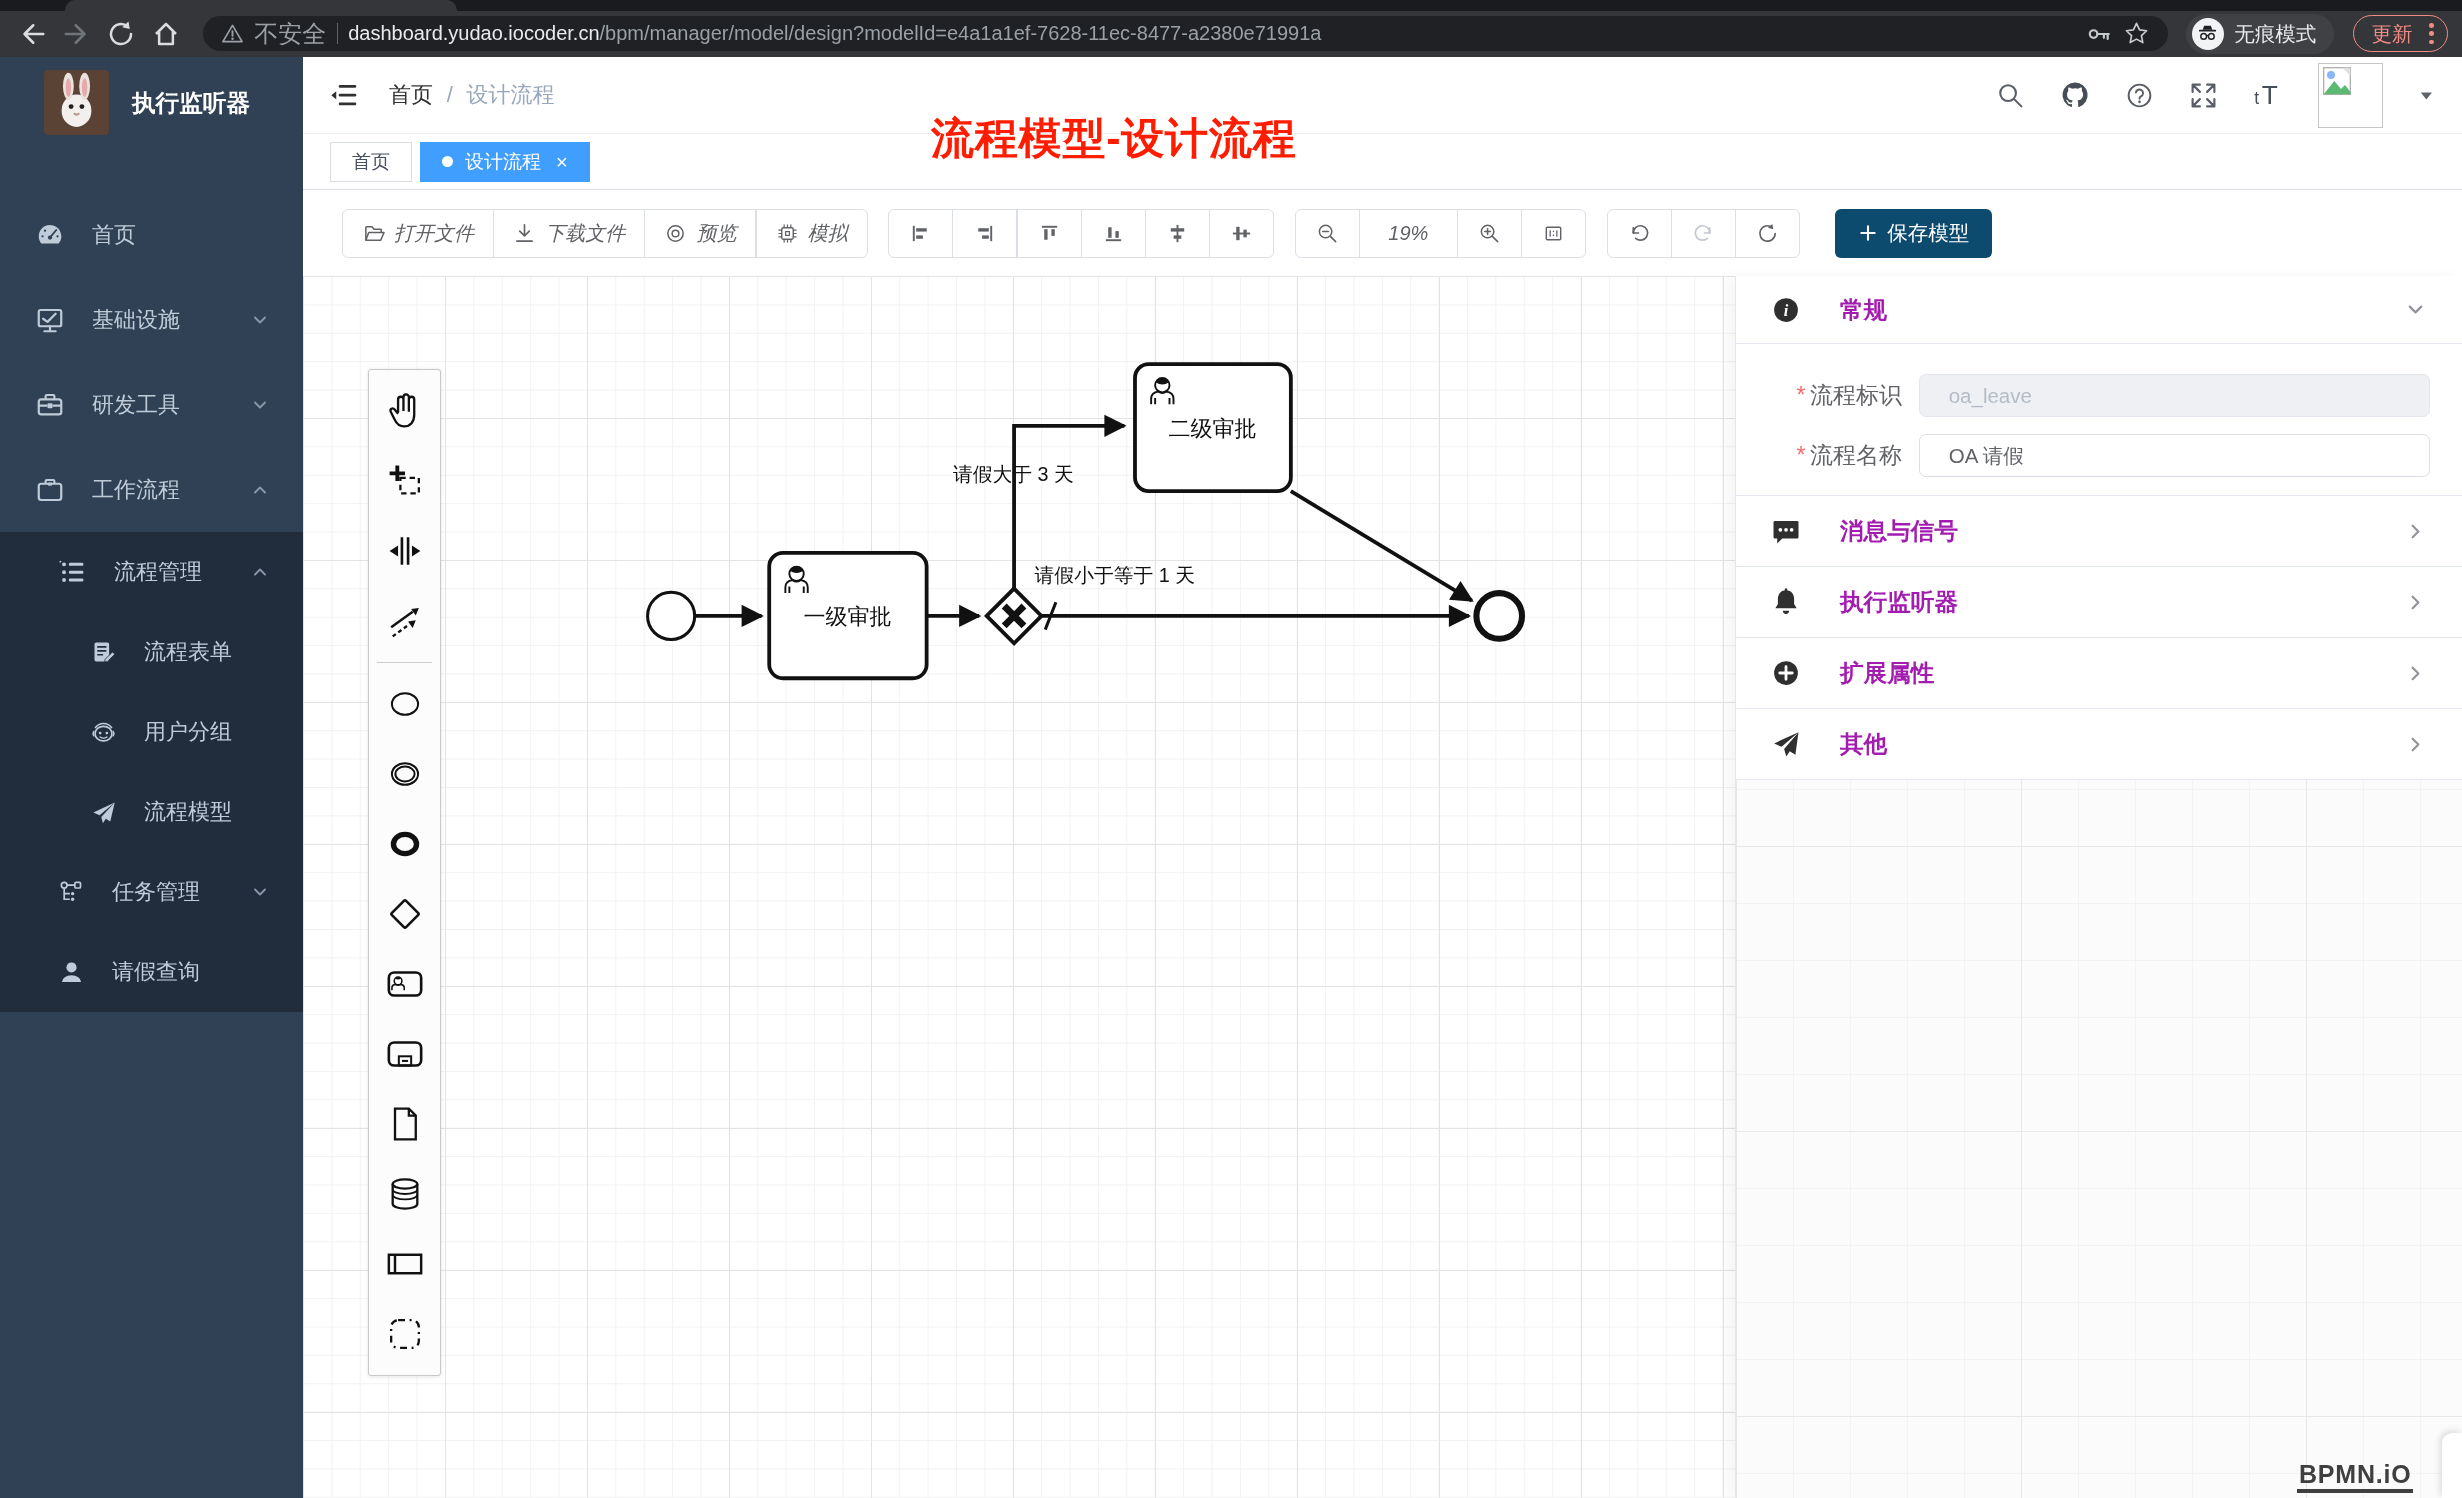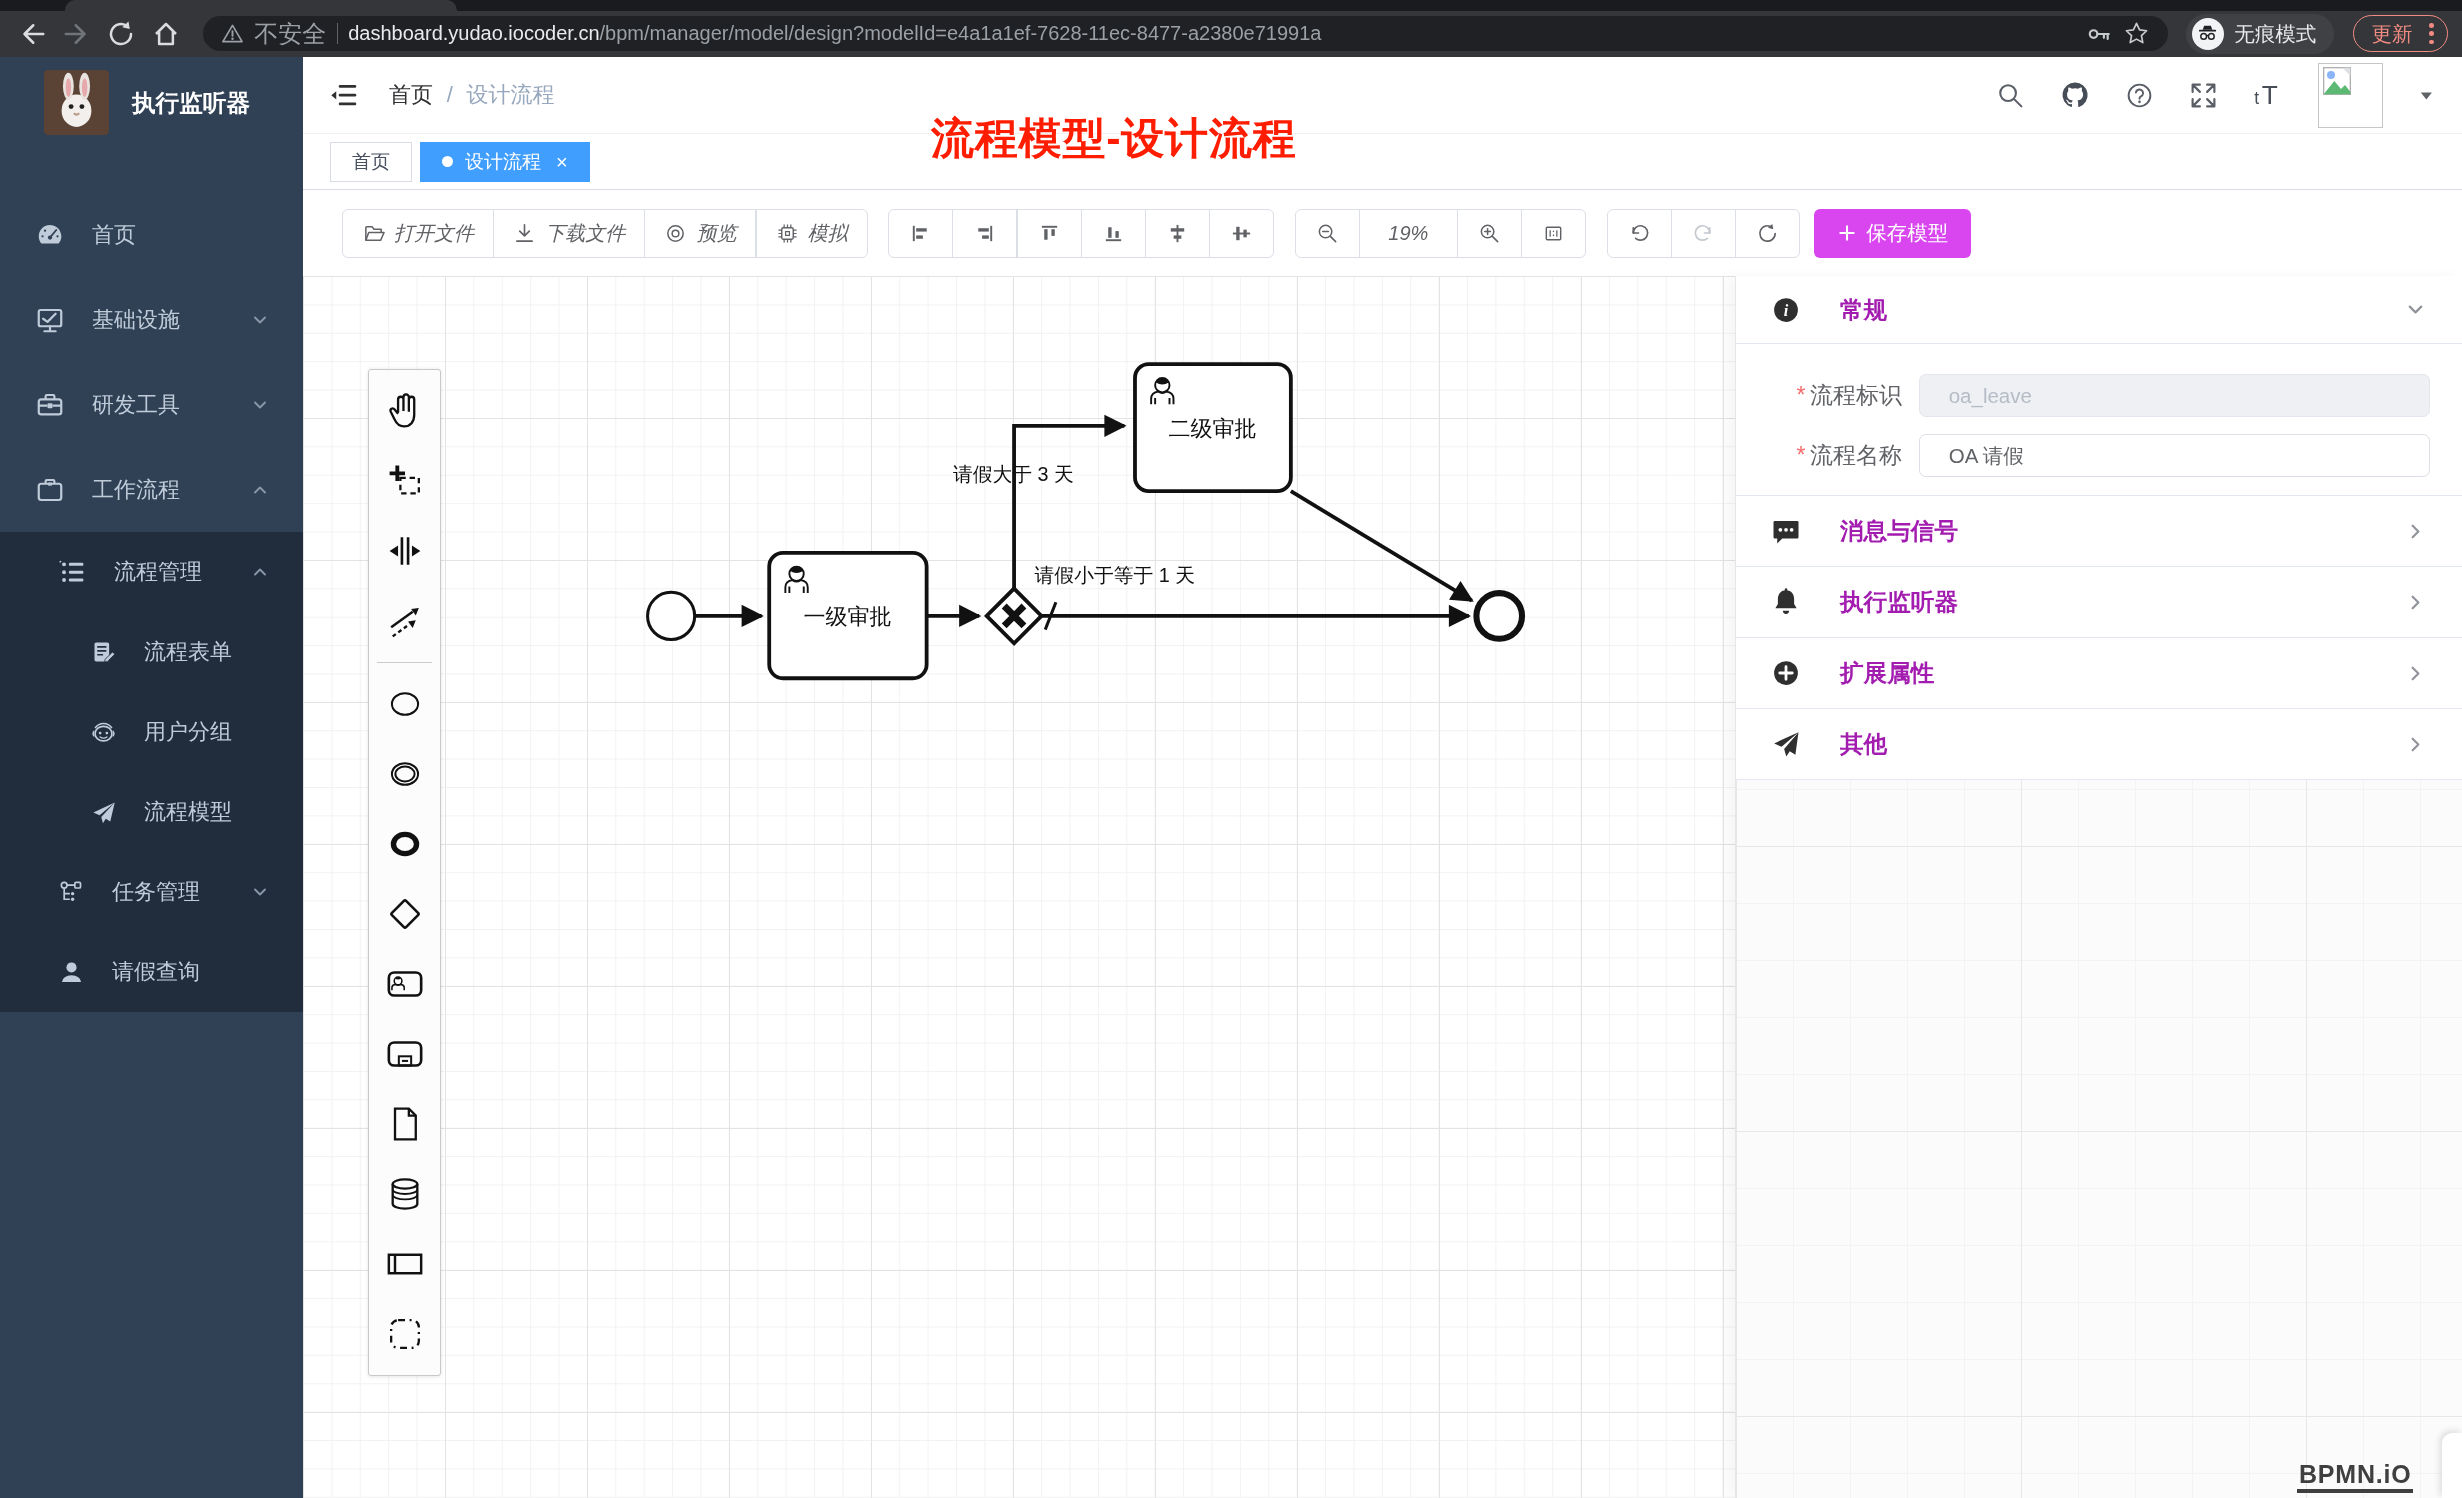--- a/index.html
+++ b/index.html
@@ -55,21 +55,21 @@
 
   .content { position:absolute; top:133px; left:0; right:0; bottom:0; background:#fff; }
   .toolbar { position:absolute; top:0; left:0; right:0; height:86px; display:flex; align-items:center; padding-left:39px; background:#fff; z-index:5; }
   .bgroup { display:flex;font-style:italic; }
   .bgroup + .bgroup { margin-left:20.5px; }
   .tbtn { height:49px; border:0.8px solid #dcdfe6; background:#fff; display:flex; align-items:center; justify-content:center; gap:9px; font-size:20px; color:#606266; padding:0 19px; margin-left:-0.8px; cursor:pointer; }
   .tbtn.iconic { width:65px; padding:0; }
   .bgroup .tbtn:first-child { border-radius:6px 0 0 6px; margin-left:0; }
   .bgroup .tbtn:last-child { border-radius:0 6px 6px 0; }
   .bgroup .tbtn:only-child { border-radius:6px; }
-  .savebtn { margin-left:14px; height:49px; background:#d946ef; border:none; border-radius:6px; color:#fff; font-size:20.5px; display:flex; align-items:center; gap:9px; padding:0 23px; cursor:pointer; font-family:inherit; }
+  .savebtn { margin-left:35px; height:49px; background:#0c4a6e; border:none; border-radius:6px; color:#fff; font-size:20.5px; display:flex; align-items:center; gap:9px; padding:0 23px; cursor:pointer; font-family:inherit; }
 
   .canvas { position:absolute; top:86px; left:0; right:0; bottom:0; background-color:#fff;
     background-image:
       linear-gradient(to right,#e3e3e3 0.8px,transparent 0.8px),
       linear-gradient(to bottom,#e3e3e3 0.8px,transparent 0.8px),
       linear-gradient(to right,#f2f2f2 0.8px,transparent 0.8px),
       linear-gradient(to bottom,#f2f2f2 0.8px,transparent 0.8px);
     background-size:142px 142px,142px 142px,28.4px 28.4px,28.4px 28.4px; }
   .diagram { position:absolute; left:0; top:0; z-index:1; }
 

